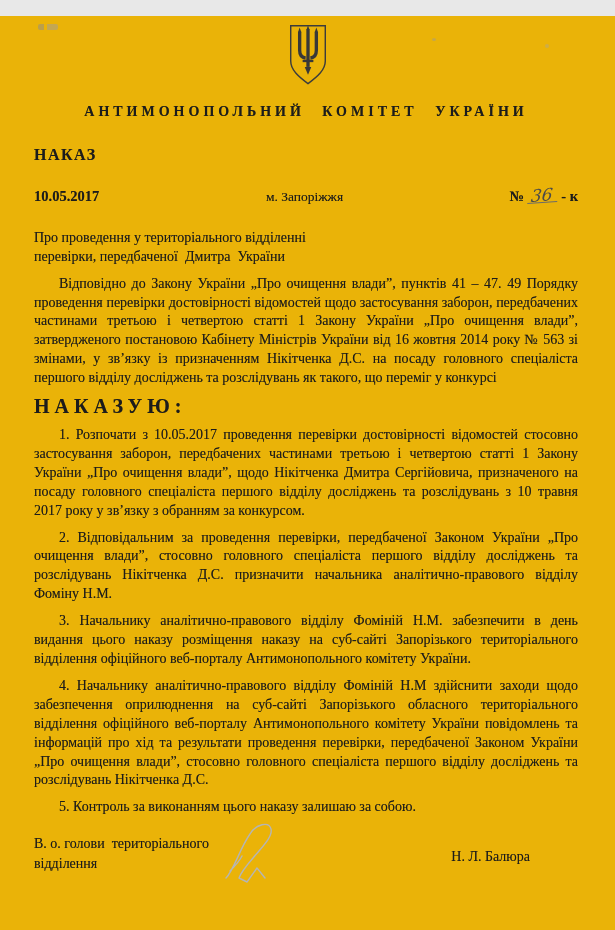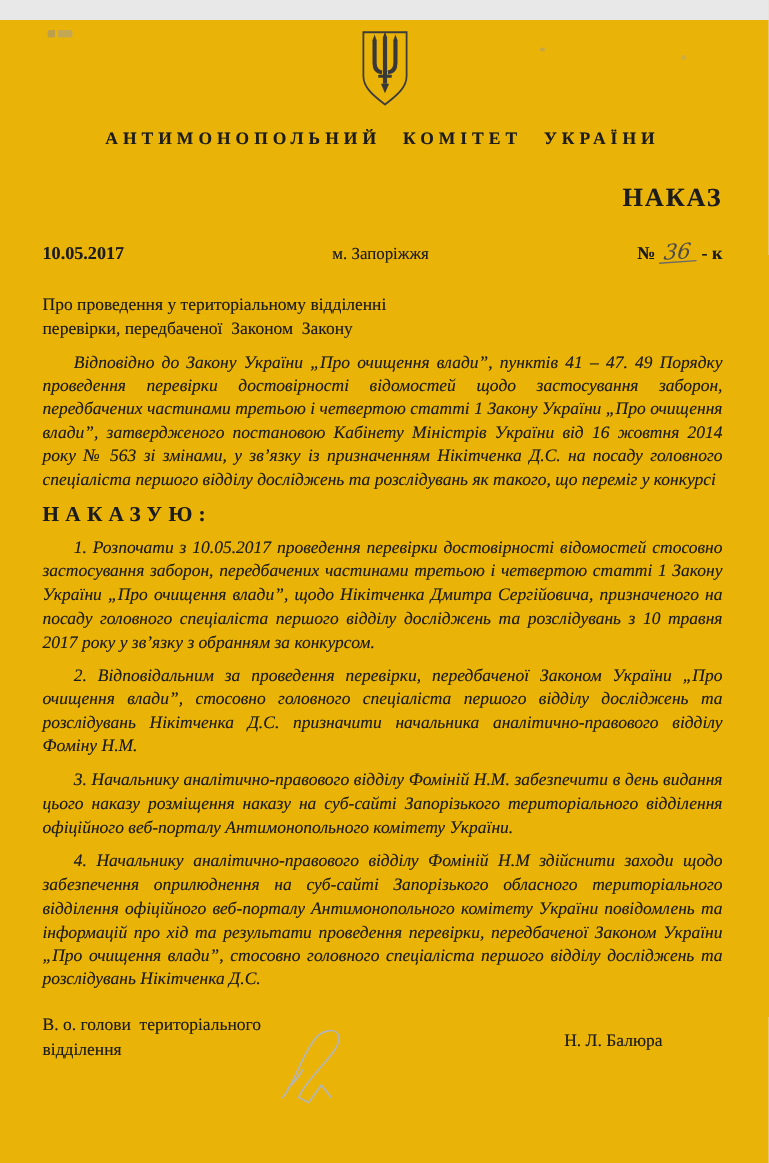--- a/index.html
+++ b/index.html
@@ -39,23 +39,23 @@
   }
   .branch {
     margin-top: 2px;
     text-align: center;
     font-weight: bold;
     font-size: 14px;
     letter-spacing: 0.2px;
   }
   .doctype {
     margin-top: 26px;
-    text-align: right;
+    text-align: left;
     font-weight: bold;
-    font-size: 21px;
+    font-size: 16px;
     letter-spacing: 1.5px;
   }
   .meta-row {
     margin-top: 24px;
     display: flex;
     justify-content: space-between;
     align-items: baseline;
     font-size: 14px;
   }
   .meta-date { font-weight: bold; font-size: 14.5px; }
@@ -77,27 +77,26 @@
 
   .subject { margin-top: 24px; font-size: 14px; line-height: 18.8px; }
   .subject div { white-space: pre; }
 
   .para {
     margin-top: 7px;
     font-size: 14px;
     line-height: 18.9px;
     text-align: justify;
     text-indent: 25px;
-    font-style: italic;
   }
   .para.first { margin-top: 8px; }
   .order-heading {
     margin-top: 7px;
     font-weight: bold;
-    font-size: 17px;
+    font-size: 20px;
     letter-spacing: 5px;
   }
   .order-item { margin-top: 8px; }
 
   .sign-row {
     margin-top: 17px;
     display: flex;
     justify-content: space-between;
     align-items: flex-start;
     font-size: 14px;
@@ -136,32 +135,33 @@
       <span class="meta-date">10.05.2017</span>
       <span class="meta-place">м. Запоріжжя</span>
       <span class="meta-number">
         <span>№</span>
         <span class="handwritten">36</span>
         <span>- к</span>
       </span>
     </div>
 
     <div class="subject">
-      <div>Про проведення у територіальному відділенні</div>
-      <div>перевірки, передбаченої  Законом  Закону</div>
+      <div>Про проведення у територіального відділенні</div>
+      <div>перевірки, передбаченої  Дмитра  України</div>
     </div>
 
     <p class="para first">Відповідно до Закону України „Про очищення влади”, пунктів 41 – 47. 49 Порядку проведення перевірки достовірності відомостей щодо застосування заборон, передбачених частинами третьою і четвертою статті 1 Закону України „Про очищення влади”, затвердженого постановою Кабінету Міністрів України від 16 жовтня 2014 року № 563 зі змінами, у зв’язку із призначенням Нікітченка Д.С. на посаду головного спеціаліста першого відділу досліджень та розслідувань як такого, що переміг у конкурсі</p>
 
     <div class="order-heading">НАКАЗУЮ:</div>
 
     <p class="para order-item">1. Розпочати з 10.05.2017 проведення перевірки достовірності відомостей стосовно застосування заборон, передбачених частинами третьою і четвертою  статті 1 Закону України „Про очищення влади”, щодо Нікітченка Дмитра Сергійовича, призначеного на посаду головного спеціаліста першого відділу досліджень та розслідувань з 10 травня  2017 року у зв’язку з обранням за конкурсом.</p>
     <p class="para order-item">2. Відповідальним за проведення перевірки, передбаченої Законом України „Про очищення влади”, стосовно головного спеціаліста першого відділу досліджень та розслідувань Нікітченка Д.С. призначити начальника аналітично-правового відділу Фоміну Н.М.</p>
     <p class="para order-item">3. Начальнику аналітично-правового відділу Фоміній Н.М. забезпечити в день видання цього наказу розміщення наказу на суб-сайті Запорізького територіального відділення офіційного веб-порталу Антимонопольного комітету України.</p>
     <p class="para order-item">4. Начальнику аналітично-правового відділу Фоміній Н.М здійснити заходи щодо забезпечення оприлюднення на суб-сайті Запорізького обласного територіального відділення офіційного веб-порталу Антимонопольного комітету України повідомлень та інформацій про хід та результати проведення перевірки, передбаченої Законом України „Про очищення влади”, стосовно головного спеціаліста першого відділу досліджень та розслідувань Нікітченка Д.С.</p>
+    <p class="para order-item">5. Контроль за виконанням цього наказу залишаю за собою.</p>
 
     <div class="sign-row">
       <div class="sign-left">
         <div>В. о. голови  територіального</div>
         <div>відділення</div>
       </div>
       <div class="sign-name">Н. Л. Балюра</div>
     </div>
   </div>
 

